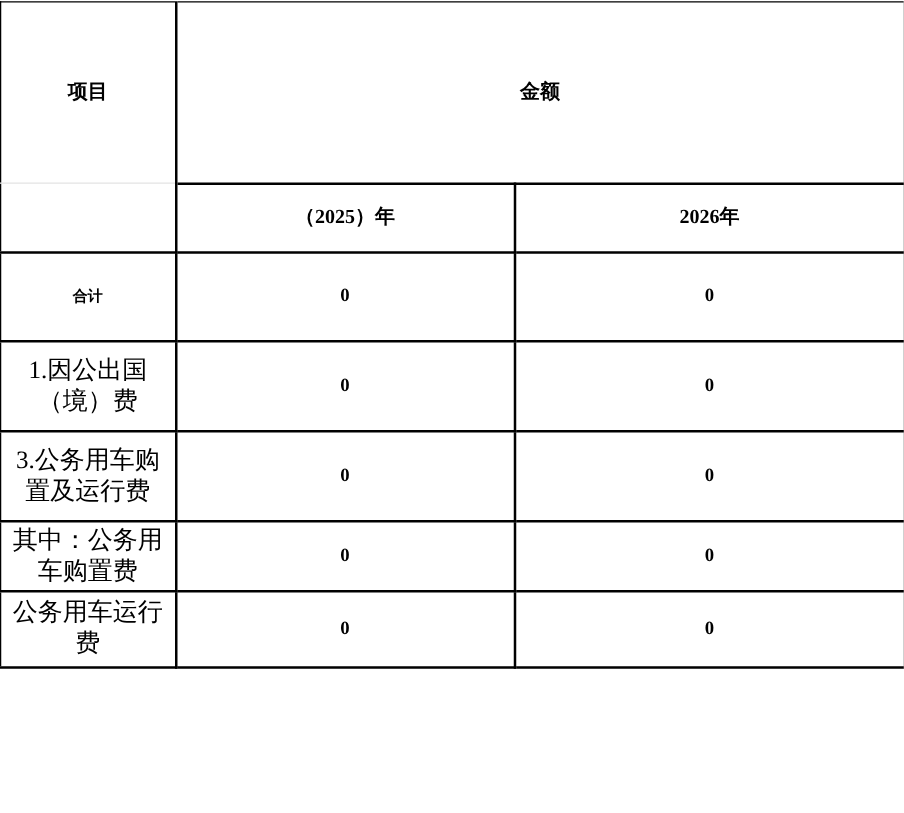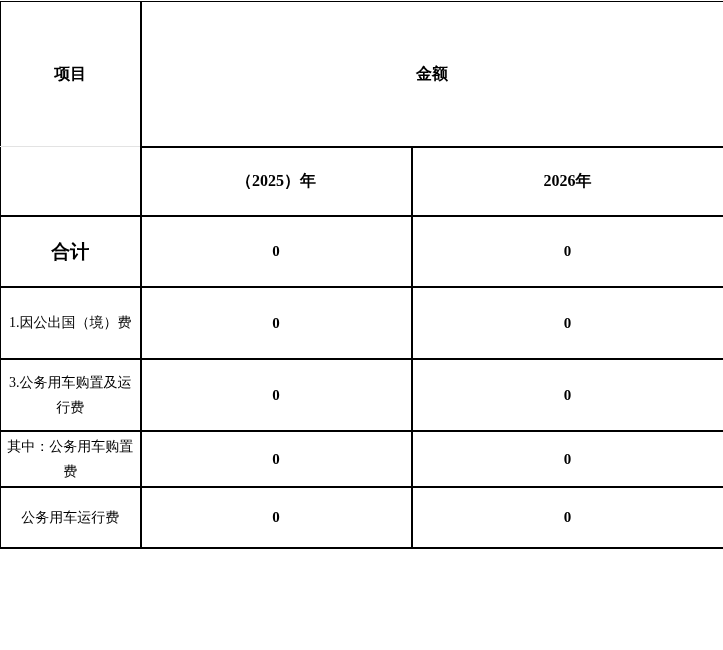--- a/index.html
+++ b/index.html
@@ -33,26 +33,26 @@
   
   td.faint-bottom { border-bottom: 1px solid #e3e3e3; }
   td.faint-top    { border-top: 1px solid #e3e3e3; }
 
   .hdr {
     font-weight: bold;
     font-size: 16px;
     line-height: 24px;
   }
   .label {
-    font-size: 14px;
+    font-size: 20px;
     font-weight: normal;
     line-height: 25px;
   }
   .label-bold {
-    font-size: 19px;
+    font-size: 12px;
     font-weight: bold;
     line-height: 25px;
   }
   .val {
     font-size: 15px;
     font-weight: bold;
     line-height: 20px;
   }
 </style>
 </head>
@@ -63,21 +63,21 @@
     <colgroup>
       <col style="width:140px">
       <col style="width:271px">
       <col style="width:312px">
     </colgroup>
     <tbody>
       <tr class="r1" style="height:145px">
         <td class="c1 hdr faint-bottom">项目</td>
         <td class="hdr" colspan="2">金额</td>
       </tr>
-      <tr style="height:69px">
+      <tr style="height:55px">
         <td class="c1 faint-top"></td>
         <td class="hdr">（2025）年</td>
         <td class="hdr">2026年</td>
       </tr>
 
       <tr style="height:71px">
         <td class="c1 label-bold">合计</td>
         <td class="val">0</td>
         <td class="val">0</td>
       </tr>

